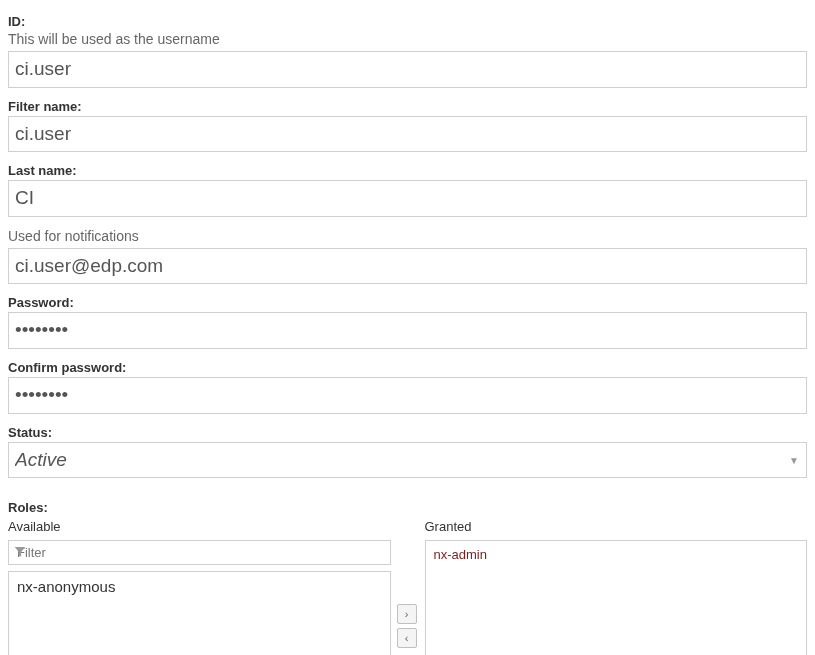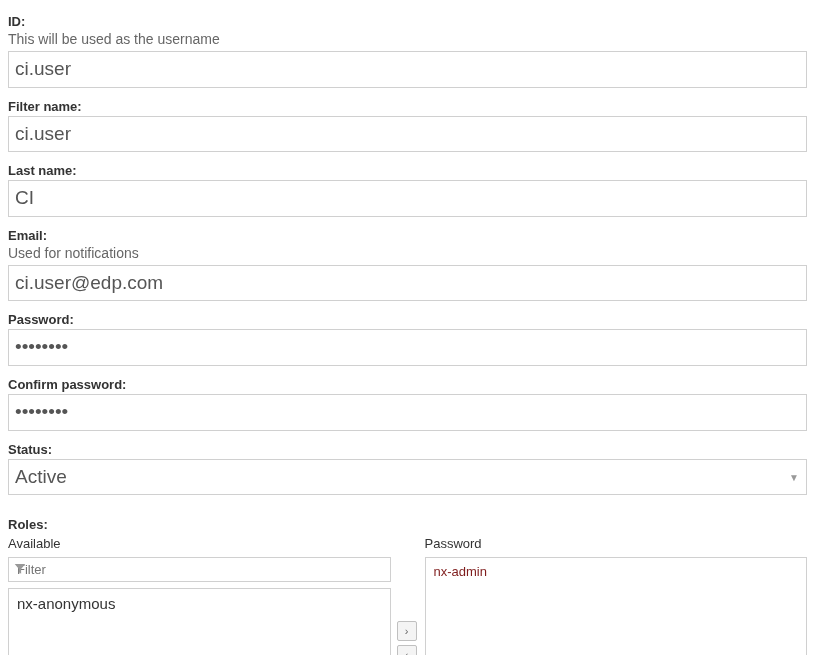--- a/index.html
+++ b/index.html
@@ -31,21 +31,21 @@
       padding: 4px 6px;
       font-size: 19px;
       color: #555;
       font-family: inherit;
       line-height: 1.4;
     }
     .select-wrap {
       position: relative;
       width: 100%;
     }
-    .select-wrap .input-text { padding-right: 40px; }
+    .select-wrap .input-text { padding-right: 40px; font-style: italic; }
     .select-caret {
       position: absolute;
       right: 8px;
       top: 50%;
       transform: translateY(-50%);
       pointer-events: none;
       color: #999;
       font-size: 10px;
     }
     .roles-section { margin-top: 22px; }
@@ -154,21 +154,20 @@
   <span class="label">Filter name:</span>
   <input type="text" class="input-text" value="ci.user" style="">
 </div>
 
 <div class="field-group">
   <span class="label">Last name:</span>
   <input type="text" class="input-text" value="CI" style="">
 </div>
 
 <div class="field-group">
-  <span class="label">Email:</span>
   <span class="hint">Used for notifications</span>
   <input type="text" class="input-text" value="ci.user@edp.com" style="">
 </div>
 
 <div class="field-group">
   <span class="label">Password:</span>
   <input type="text" class="input-text" value="••••••••" style="">
 </div>
 
 <div class="field-group">
@@ -206,21 +205,21 @@
     <div class="transfer-buttons">
       <button class="transfer-btn">
         <span>›</span>
       </button>
       <button class="transfer-btn">
         <span>‹</span>
       </button>
     </div>
 
     <div class="panel">
-      <span class="panel-title">Password</span>
+      <span class="panel-title">Granted</span>
       <div class="granted-box">
         <div>nx-admin</div>
       </div>
     </div>
 
   </div>
 </div>
 
 <div class="button-row">
   <button class="btn btn-primary">Create local user</button>

